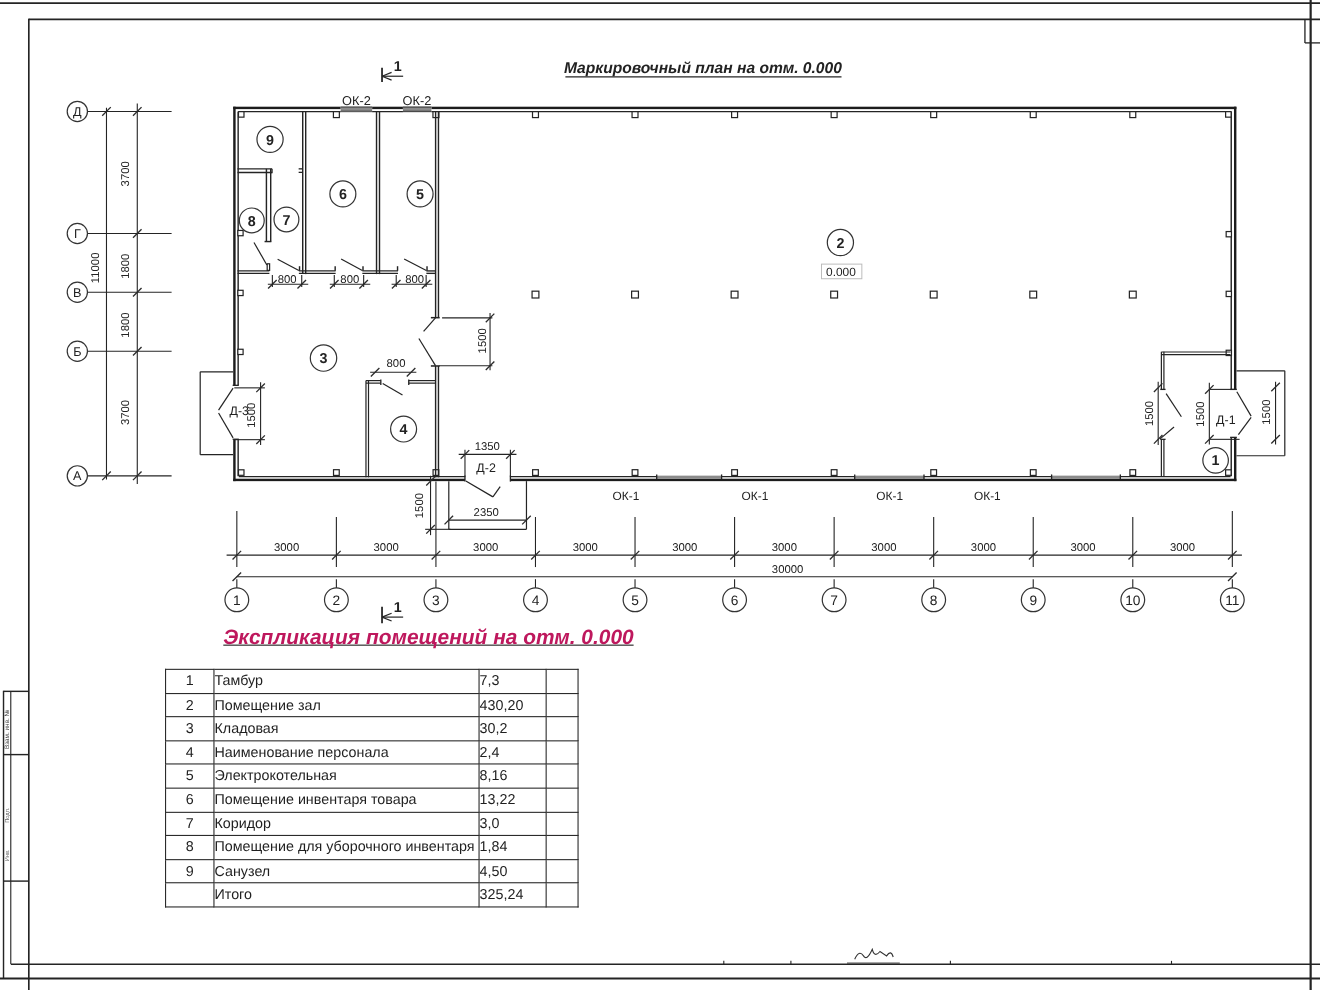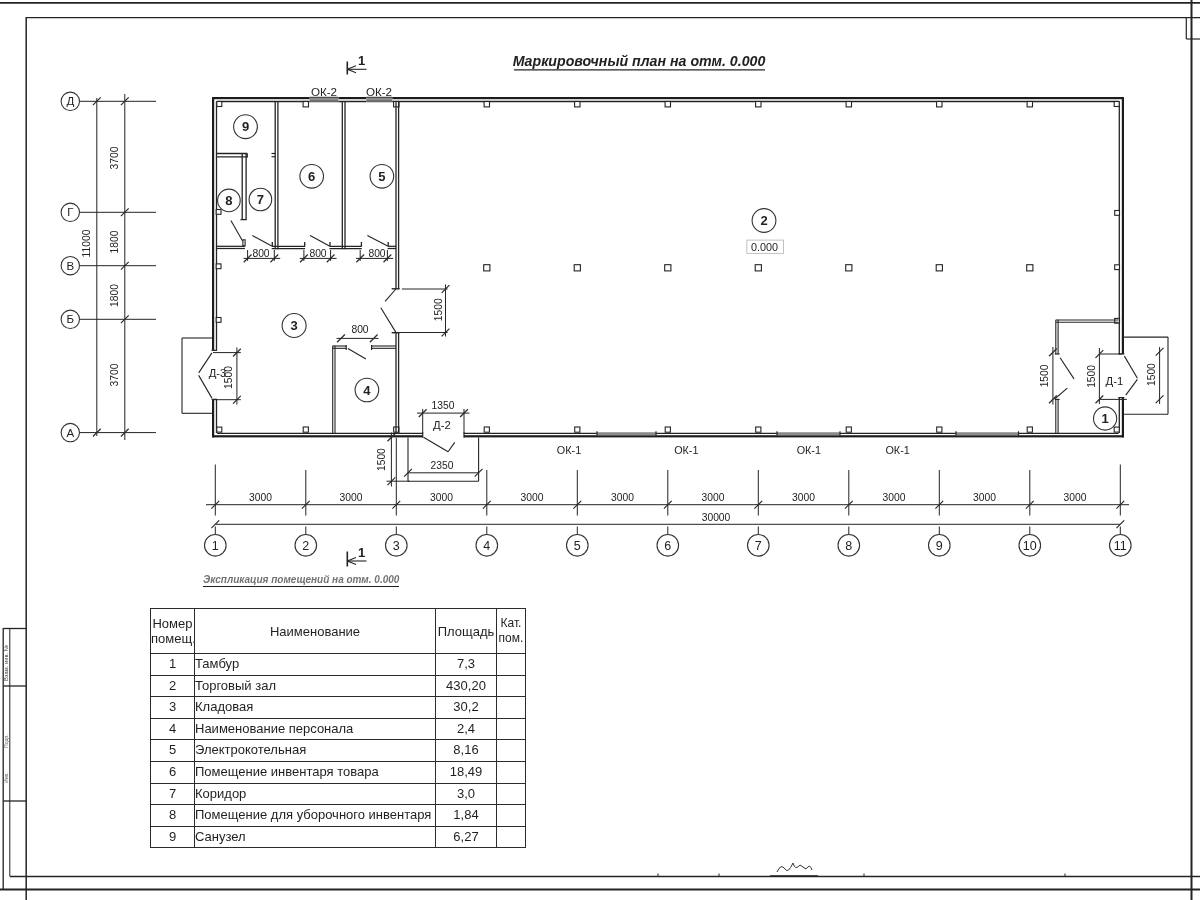--- a/index.html
+++ b/index.html
@@ -5,21 +5,21 @@
 #page{position:relative;width:1200px;height:900px;background:#ffffff;overflow:hidden;
  font-family:"Liberation Sans", sans-serif;}
 svg{position:absolute;left:0;top:0;}
 svg text{font-family:"Liberation Sans", sans-serif;}
 table.ex{border-collapse:collapse;position:absolute;left:150px;top:608px;
  font-family:"Liberation Sans", sans-serif;font-size:13px;color:#1f1f1f;table-layout:fixed;}
 table.ex td{border:1.2px solid #2b2b2b;padding:0;line-height:20.6px;height:20.6px;overflow:hidden;white-space:nowrap;}
 table.ex tr.hdr td{height:44px;line-height:15px;text-align:center;vertical-align:middle;}
 td.num{text-align:center;}
 td.name{padding-left:7px;}
-td.area{text-align:center;}
+td.area{}
 </style></head><body>
 <div id="page">
 <svg width="1200" height="900" viewBox="0 0 1200 900">
 
 <g>
         <line x1="0" y1="2.8" x2="1200" y2="2.8" stroke="#242424" stroke-width="1.7"></line>
         <line x1="26" y1="17.6" x2="1200" y2="17.6" stroke="#242424" stroke-width="1.4"></line>
       </g>
 
 <g>
@@ -621,46 +621,40 @@
         <text x="764" y="225.18" font-size="13" text-anchor="middle" fill="#222" font-weight="bold" font-style="normal">2</text>
       </g>
 
 <g>
         <rect x="746.8" y="240.1" width="36.7" height="13.3" fill="#fff" stroke="#bbb" stroke-width="0.9"></rect>
         <text x="764.5" y="251" font-size="10.8" text-anchor="middle" fill="#222" font-weight="normal" font-style="normal">0.000</text>
       </g>
 </svg>
 
 <div style="position:absolute;left:203px;top:572.5px;text-align:center;white-space:nowrap;line-height:13.5px;
- font-size:10px;font-weight:bold;font-style:italic;color:#737373;
+ font-size:19px;font-weight:bold;font-style:italic;color:#be185d;
  border-bottom:1.3px solid #1f1f1f;padding-bottom:0px;">Экспликация помещений на отм. 0.000</div>
 
 <table class="ex" style="width:375px;">
       <colgroup>
         <col style="width:44px">
         <col style="width:241px">
         <col style="width:61px">
         <col style="width:29px">
       </colgroup>
       <tbody>
-        <tr class="hdr">
-          <td>Номер<br>помещ.</td>
-          <td>Наименование</td>
-          <td>Площадь</td>
-          <td style="font-size:12px">Кат.<br>пом.</td>
-        </tr>
         <tr>
           <td class="num">1</td>
           <td class="name">Тамбур</td>
           <td class="area">7,3</td>
           <td></td>
         </tr>
         <tr>
           <td class="num">2</td>
-          <td class="name">Торговый зал</td>
+          <td class="name">Помещение зал</td>
           <td class="area">430,20</td>
           <td></td>
         </tr>
         <tr>
           <td class="num">3</td>
           <td class="name">Кладовая</td>
           <td class="area">30,2</td>
           <td></td>
         </tr>
         <tr>
@@ -671,35 +665,41 @@
         </tr>
         <tr>
           <td class="num">5</td>
           <td class="name">Электрокотельная</td>
           <td class="area">8,16</td>
           <td></td>
         </tr>
         <tr>
           <td class="num">6</td>
           <td class="name">Помещение инвентаря товара</td>
-          <td class="area">18,49</td>
+          <td class="area">13,22</td>
           <td></td>
         </tr>
         <tr>
           <td class="num">7</td>
           <td class="name">Коридор</td>
           <td class="area">3,0</td>
           <td></td>
         </tr>
         <tr>
           <td class="num">8</td>
           <td class="name">Помещение для уборочного инвентаря</td>
           <td class="area">1,84</td>
           <td></td>
         </tr>
         <tr>
           <td class="num">9</td>
           <td class="name">Санузел</td>
-          <td class="area">6,27</td>
+          <td class="area">4,50</td>
+          <td></td>
+        </tr>
+        <tr>
+          <td class="num"></td>
+          <td class="name">Итого</td>
+          <td class="area">325,24</td>
           <td></td>
         </tr>
       </tbody>
     </table>
 </div>
 </body></html>

